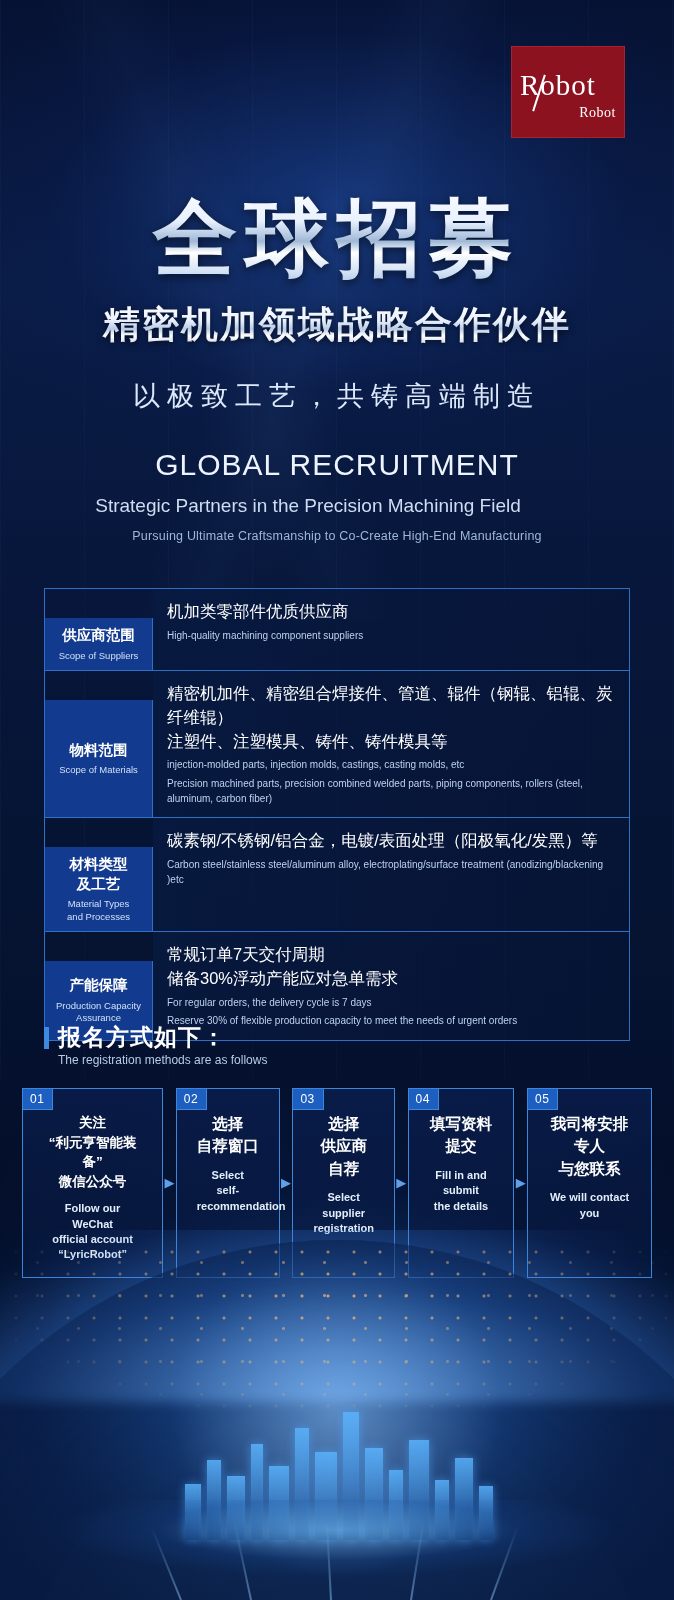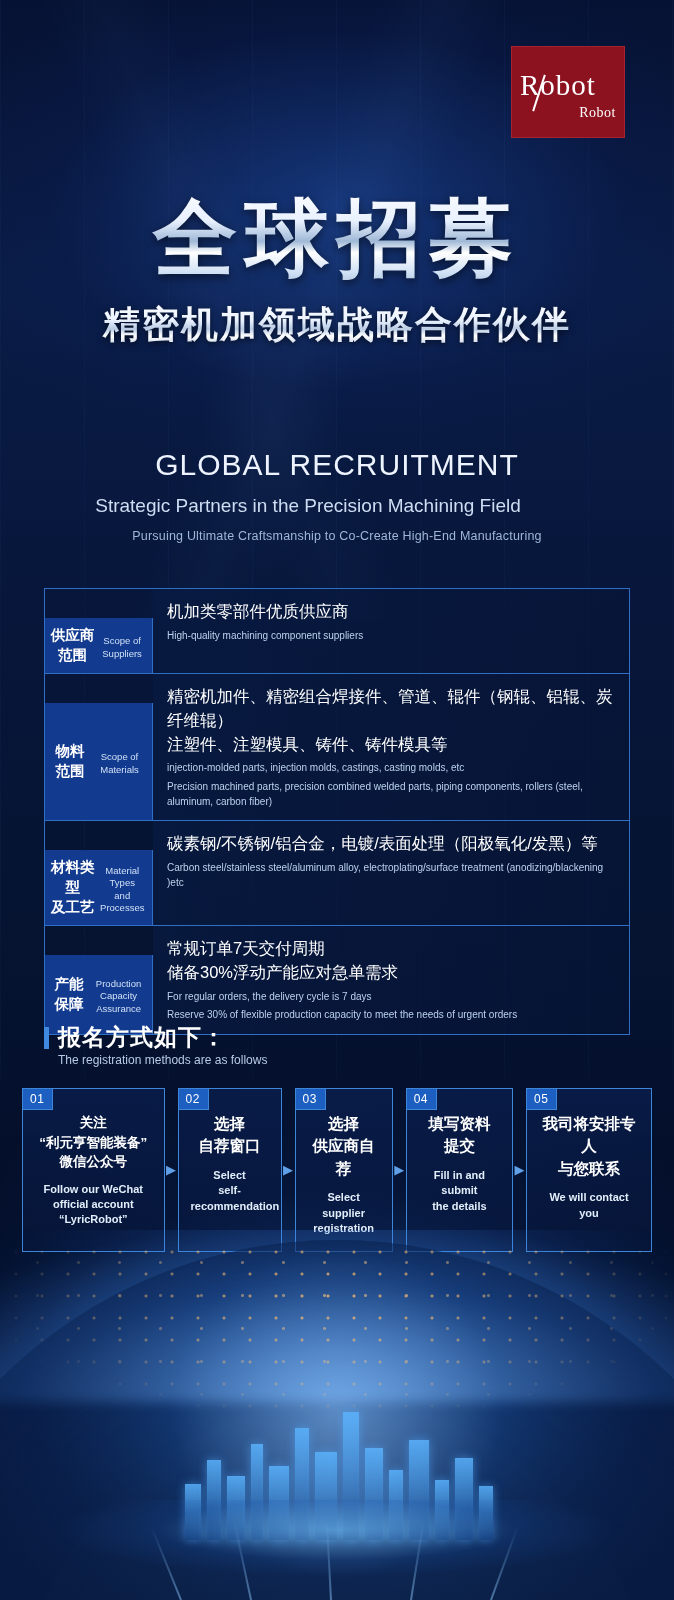--- a/index.html
+++ b/index.html
@@ -88,21 +88,21 @@
   .table{
     position:absolute;left:44px;top:588px;width:586px;
     border:1px solid #2f6fc4;
     box-sizing:border-box;
   }
   .row{display:flex;border-bottom:1px solid #2f6fc4;}
   .row:last-child{border-bottom:none;}
   .cell-l{
     width:108px;min-width:108px;background:#123a8e;
     border-right:1px solid #2f6fc4;
-    display:flex;flex-direction:row;align-items:center;justify-content:center;
+    display:flex;flex-direction:column;align-items:center;justify-content:center;
     padding:8px 4px;box-sizing:border-box;text-align:center;margin-top:29px;
   }
   .cell-l .zh{font-size:14.5px;font-weight:bold;color:#ffffff;line-height:1.35;}
   .cell-l .en{font-size:9.5px;color:#cfe0f7;margin-top:4px;line-height:1.3;}
   .cell-r{
     flex:1;padding:11px 12px 11px 14px;box-sizing:border-box;
     background:linear-gradient(90deg, rgba(8,26,66,.75), rgba(6,20,54,.55));
   }
   .cell-r .zh{font-size:16.5px;color:#ffffff;line-height:1.45;}
   .cell-r .en{font-size:10px;color:#bcd2ee;line-height:1.45;margin-top:5px;}
@@ -112,21 +112,21 @@
   .reg-title-wrap{position:absolute;left:44px;top:1022px;width:586px;}
   .reg-bar{display:inline-block;width:5px;height:22px;background:#3f8ae0;vertical-align:-4px;margin-right:9px;}
   .reg-title{display:inline-block;font-size:23px;font-weight:bold;color:#ffffff;letter-spacing:1px;}
   .reg-sub{position:absolute;left:58px;top:1053px;font-size:12px;color:#b7cbe6;}
 
   
   .steps{position:absolute;left:22px;top:1088px;width:630px;display:flex;align-items:stretch;}
   .step{
     position:relative;border:1px solid #3d86d8;box-sizing:border-box;
     background:linear-gradient(180deg, rgba(12,36,92,.55), rgba(8,24,66,.35));
-    padding:16px 12px 14px;text-align:center;
+    padding:16px 20px 14px;text-align:center;
   }
   .step.s1{width:152px;}
   .step.s2{width:104px;}
   .step.s3{width:104px;}
   .step.s4{width:114px;}
   .step.s5{width:134px;}
   .step .num{
     position:absolute;left:-1px;top:-1px;background:#1d5fc0;color:#ffffff;
     font-size:12px;padding:3px 8px 3px 7px;letter-spacing:.5px;border:1px solid #3d86d8;
   }
@@ -185,20 +185,21 @@
     <div class="logo-inner">
       <div class="logo-word">Robot</div>
       <div class="logo-slash"></div>
       <div class="logo-sub">Robot</div>
     </div>
   </div>
 
   <div class="headline-shadow">全球招募</div>
   <div class="headline">全球招募</div>
   <div class="subhead">精密机加领域战略合作伙伴</div>
+  <div class="tagline">以极致工艺，共铸高端制造</div>
   <div class="en-title">GLOBAL RECRUITMENT</div>
   <div class="en-sub">Strategic Partners in the Precision Machining Field</div>
   <div class="en-sub2">Pursuing Ultimate Craftsmanship to Co-Create High-End Manufacturing</div>
 
   <div class="table">
     <div class="row">
       <div class="cell-l">
         <div class="zh">供应商范围</div>
         <div class="en">Scope of Suppliers</div>
       </div>

